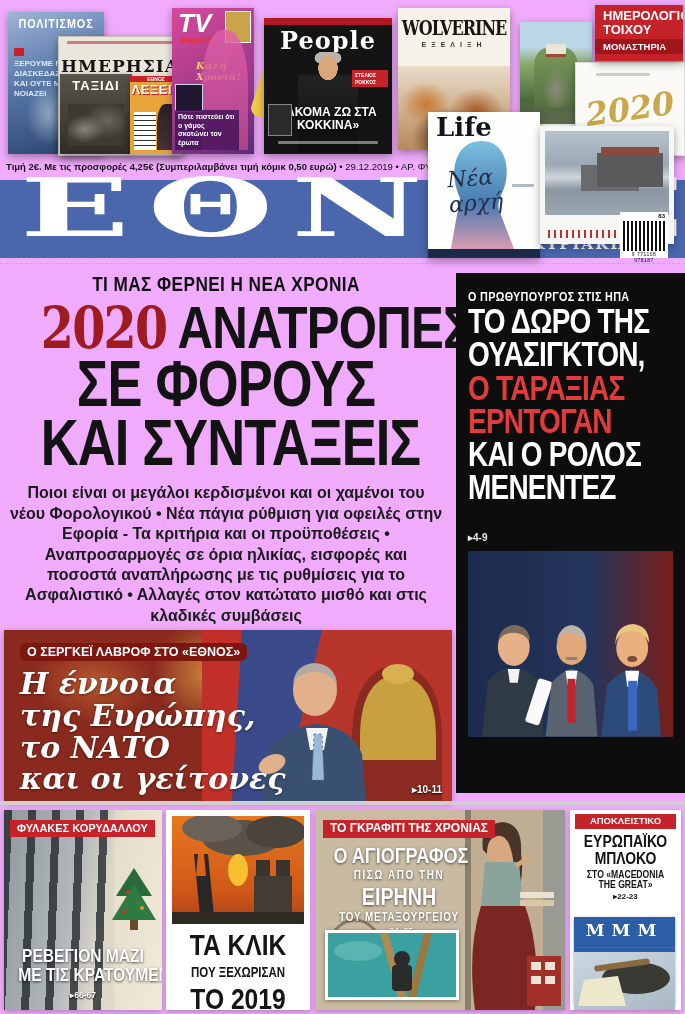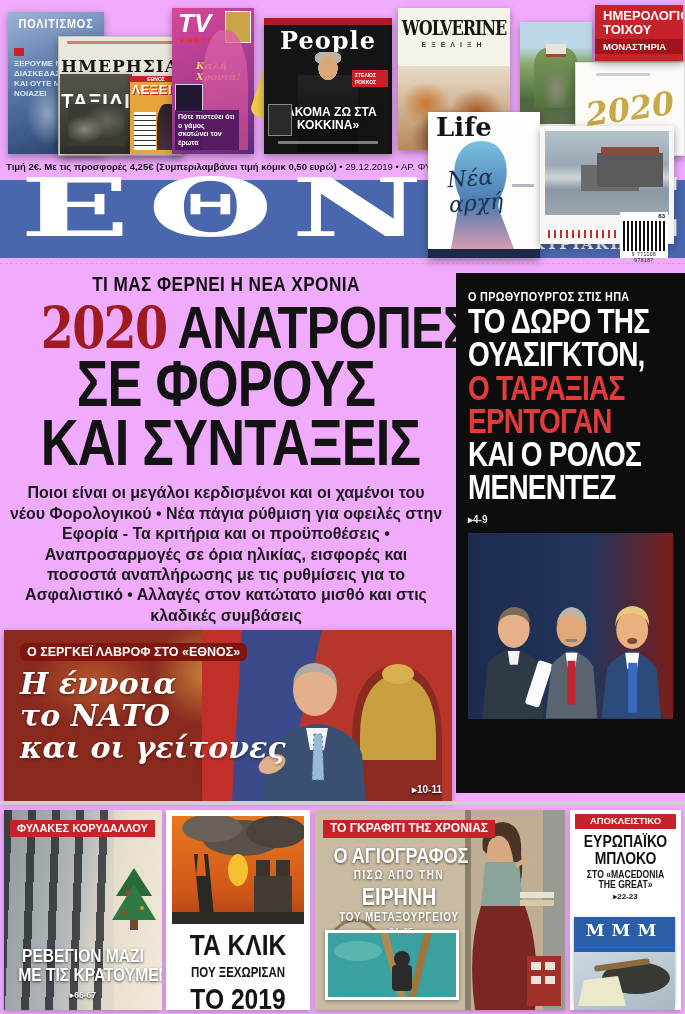--- a/index.html
+++ b/index.html
@@ -27,21 +27,21 @@
   .main-story{left:0;top:272px;width:452px;text-align:center;}
   .kicker{font-weight:bold;font-size:21px;letter-spacing:.5px;}
   .hl{font-weight:bold;color:#131313;line-height:.92;letter-spacing:-1px;}
   .hl-year{font-family:"DejaVu Serif",serif;font-weight:bold;color:#9e1b20;letter-spacing:-2px;}
   .deck{width:436px;margin:10px auto 12px;font-size:16px;font-weight:bold;line-height:1.28;color:#1a1a1a;}
   
   .side{left:456px;top:273px;width:229px;height:520px;background:#0d0d0d;box-sizing:border-box;padding:16px 12px 10px;}
   .side .kicker{color:#fff;font-size:13.5px;text-align:left;letter-spacing:.4px;}
   .side-hl{font-size:35px;font-weight:bold;line-height:.95;letter-spacing:-1px;}
   .w{color:#fff;} .r{color:#e23b3c;}
-  .side-ref{color:#e8e8e8;font-size:10px;margin-top:10px;}
+  .side-ref{color:#e8e8e8;font-size:10px;margin-top:28px;}
   .side-photo{margin-top:8px;width:205px;height:186px;background:#23314f;}
   
   .lavrov{left:4px;top:630px;width:448px;height:172px;box-shadow:0 2px 6px rgba(0,0,0,.3);
     background:
       radial-gradient(90px 60px at 20% 30%,#b5562e,transparent 70%),
       radial-gradient(120px 80px at 60% 80%,#7a1f18,transparent 70%),
       radial-gradient(70px 70px at 45% 25%,#c8803c,transparent 75%),
       #8a2a1e;}
   .lav-kicker{left:16px;top:13px;background:#7e150f;font-size:12.5px;border-radius:6px;}
   .lav-hl{left:16px;top:38px;font-family:"DejaVu Serif",serif;font-style:italic;font-weight:bold;
@@ -91,21 +91,21 @@
     </div>
 
     <div class="cover" style="left:58px;top:36px;width:122px;height:118px;background:#eae6dc;border:1px solid #c9c4b8;">
       <div class="microbar" style="margin:4px 8px;background:rgba(160,30,30,.5);"></div>
       <div class="serif" style="color:#151515;font-weight:bold;font-size:17px;text-align:center;margin-top:12px;letter-spacing:1px;">ΗΜΕΡΗΣΙΑ</div>
       <div class="microbar" style="margin:8px 10px 0;"></div>
       <div class="microbar" style="margin:3px 10px 0;width:70%;"></div>
     </div>
 
     <div class="cover" style="left:60px;top:74px;width:72px;height:80px;background:linear-gradient(#57544b,#2f2e29);">
-      <div class="cov-title" style="font-size:20px;text-align:center;margin-top:16px;letter-spacing:1px;">ΤΑΞΙΔΙ</div>
+      <div class="cov-title" style="font-size:13px;text-align:center;margin-top:4px;letter-spacing:1px;">ΤΑΞΙΔΙ</div>
       <div style="position:absolute;left:8px;top:30px;width:56px;height:42px;background:
         radial-gradient(20px 14px at 30% 60%,#8a857a,transparent),
         radial-gradient(24px 18px at 70% 40%,#6a665c,transparent),#3c3a33;"></div>
     </div>
 
     <div class="cover" style="left:130px;top:76px;width:52px;height:78px;background:#e8a33b;">
       <div style="background:#c6222a;color:#fff;font-weight:bold;font-size:5px;text-align:center;">ΕΘΝΟΣ</div>
       <div class="cov-title" style="font-size:13px;text-align:center;text-shadow:1px 1px 0 #b02020;letter-spacing:.5px;">ΛΕΞΕΙΣ</div>
       <div style="position:absolute;left:4px;bottom:4px;width:22px;height:38px;background:
            repeating-linear-gradient(0deg,#fff 0 4px,#333 4px 5px),repeating-linear-gradient(90deg,rgba(255,255,255,.9) 0 4px,rgba(51,51,51,.9) 4px 5px);"></div>
@@ -286,20 +286,21 @@
       <path d="M104,98 L126,98 L122,120 L108,120 Z" fill="#f4f4f4"></path>
       <path d="M112,104 L120,104 L122,150 L110,150 Z" fill="#9ab8d8"></path>
       <path d="M112,104 L120,104 L122,150 L110,150 Z" fill="none" stroke="#5a7aa8" stroke-width="1" stroke-dasharray="2 3"></path>
       <ellipse cx="113" cy="60" rx="22" ry="26" fill="#e2b08a"></ellipse>
       <path d="M91,54 Q93,34 113,33 Q133,35 135,54 Q125,40 109,42 Q95,44 91,54 Z" fill="#b0aaa0"></path>
       <ellipse cx="70" cy="134" rx="14" ry="9" transform="rotate(-24 70 134)" fill="#e2b08a"></ellipse>
     </svg>
     <div class="abs redtag lav-kicker">Ο ΣΕΡΓΚΕΪ ΛΑΒΡΟΦ ΣΤΟ «ΕΘΝΟΣ»</div>
     <div class="abs lav-hl">
       <div>Η έννοια</div>
+      <div>της Ευρώπης,</div>
       <div>το ΝΑΤΟ</div>
       <div>και οι γείτονες</div>
     </div>
     <div class="abs pgref lav-ref">10-11</div>
   </div>
 
   <div class="abs grayrule"></div>
 
   <div class="panel p1">
     <div class="abs p1-bars"></div>

